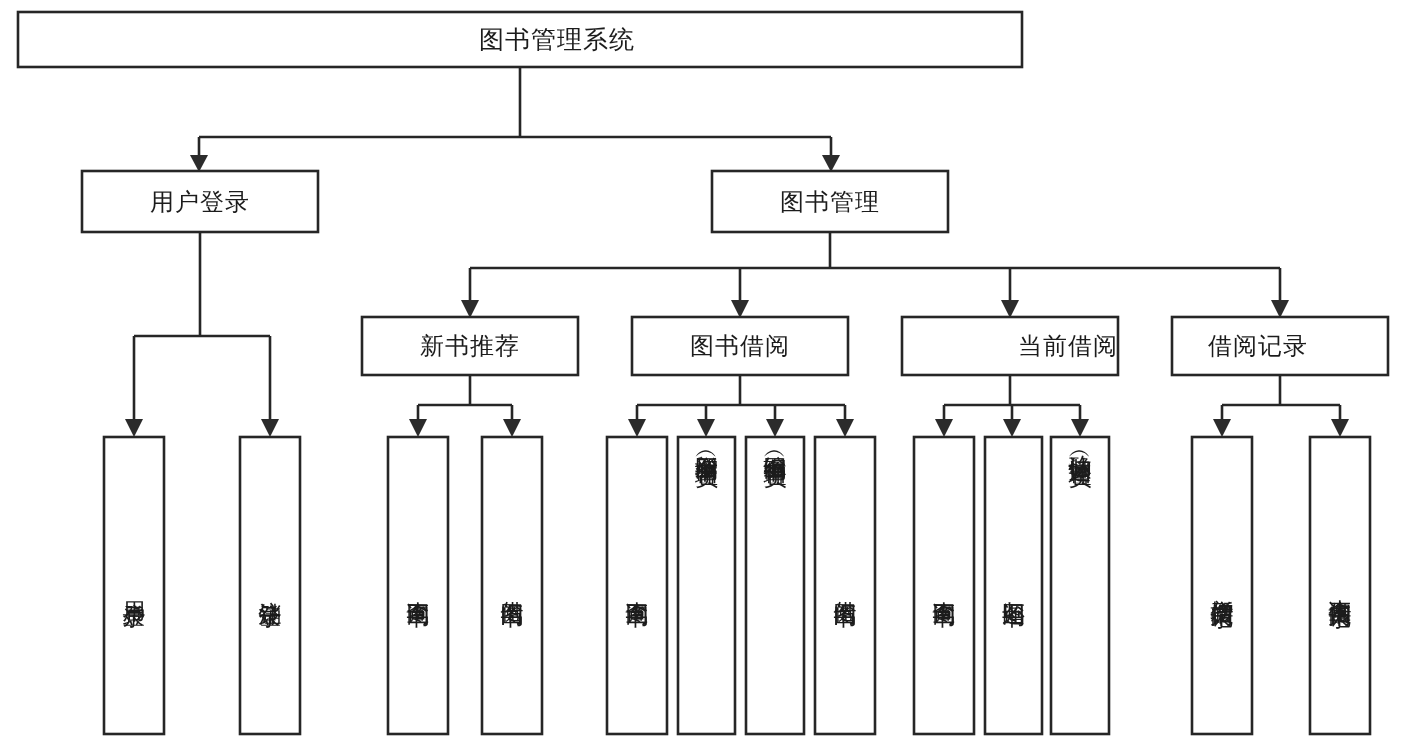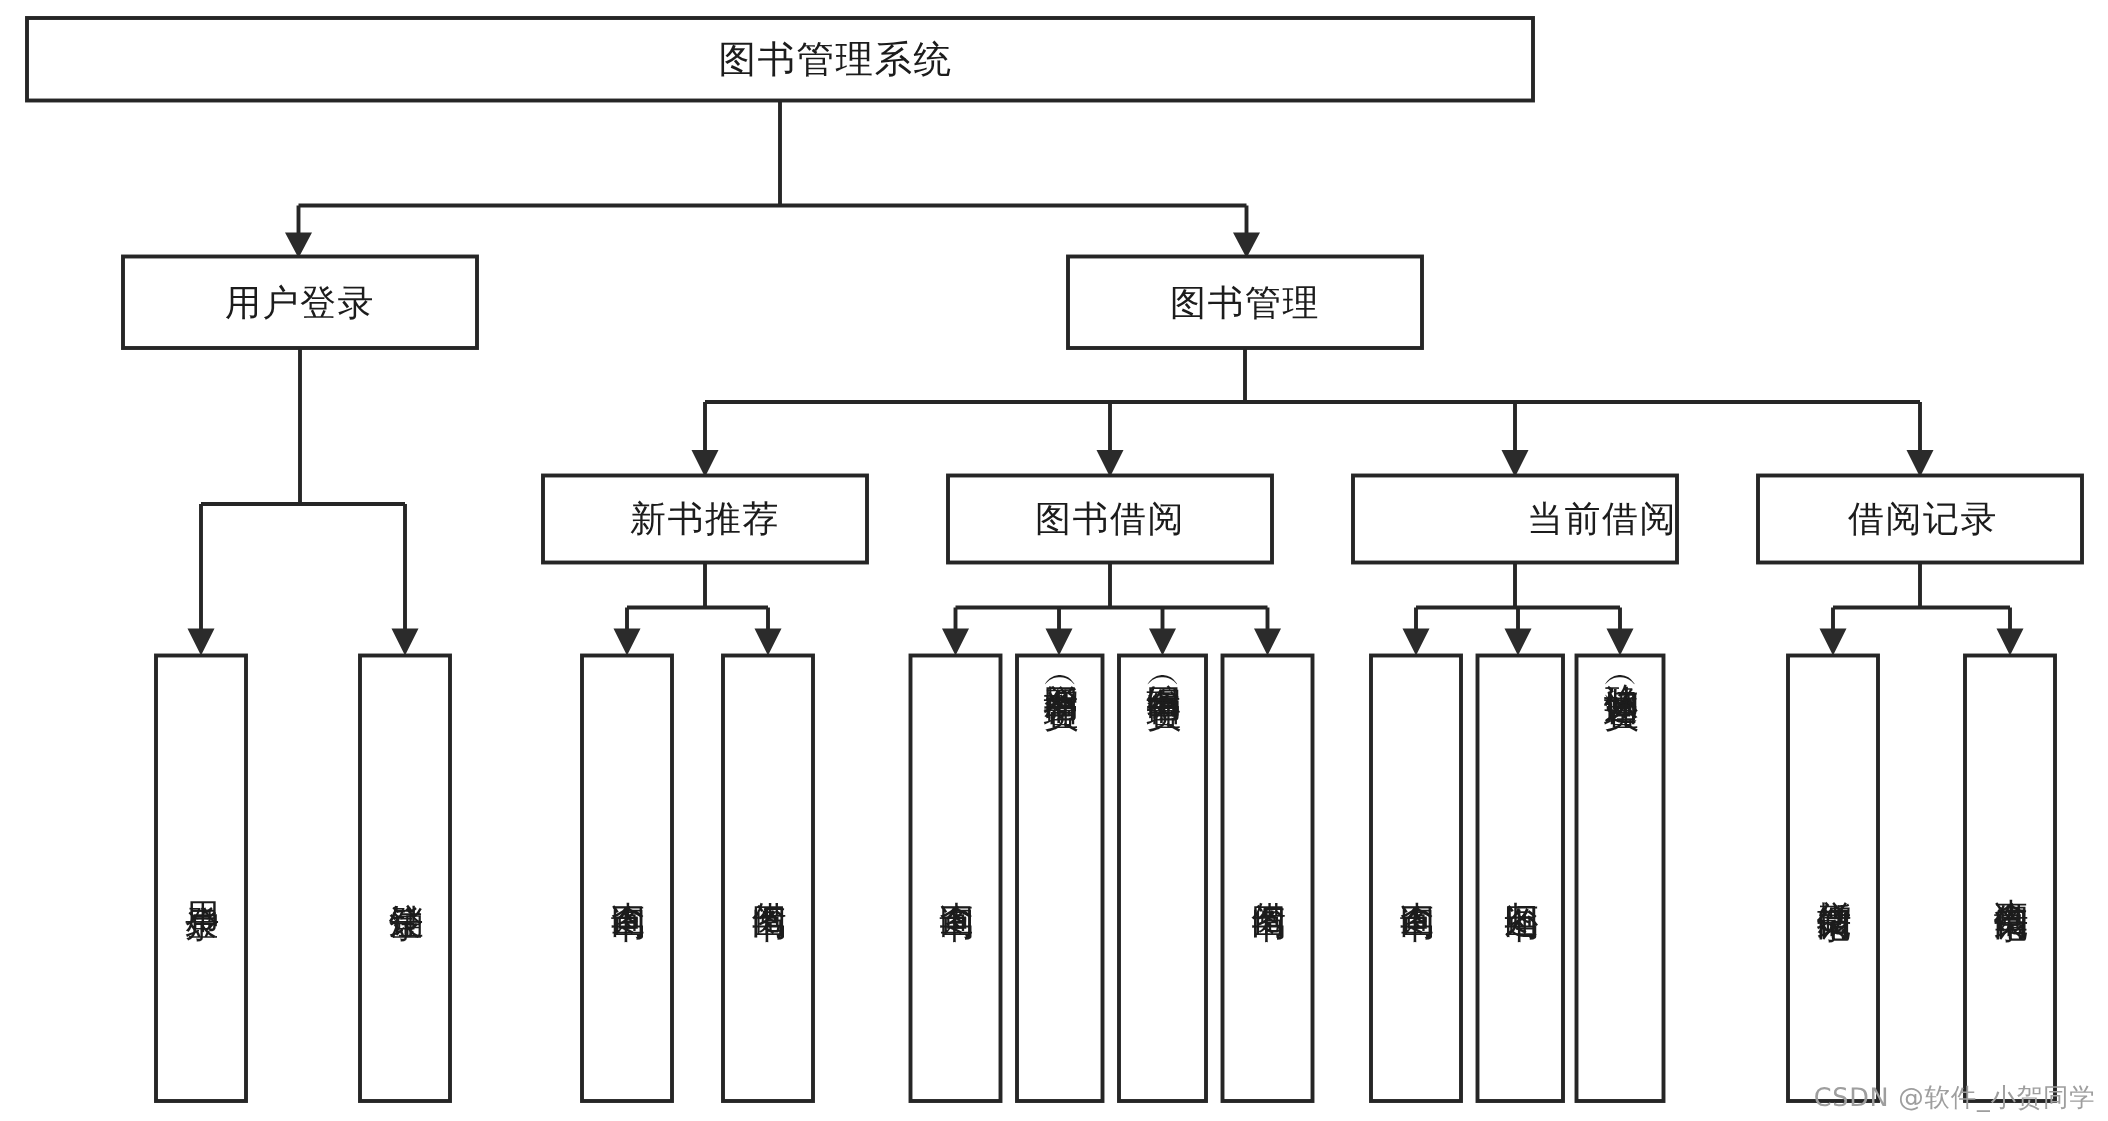--- a/index.html
+++ b/index.html
@@ -212,21 +212,21 @@
   </div>
 
   <div class="hlabel-wrap" style="left:632px; top:317px; width:216px; height:58px;">
     <span class="hlabel-text">图书借阅</span>
   </div>
 
   <div class="hlabel-wrap" style="left:902px; top:317px; width:216px; height:58px;justify-content:flex-end;">
     <span class="hlabel-text">当前借阅</span>
   </div>
 
-  <div class="hlabel-wrap" style="left:1116px; top:317px; width:216px; height:58px;justify-content:flex-end;">
+  <div class="hlabel-wrap" style="left:1150px; top:317px; width:216px; height:58px;">
     <span class="hlabel-text">借阅记录</span>
   </div>
 
   <div class="vlabel-wrap" style="left:104px; top:437px; width:60px; height:297px;">
     <span class="vlabel-text">用户登录</span>
   </div>
   <div class="vlabel-wrap" style="left:240px; top:437px; width:60px; height:297px;">
     <span class="vlabel-text">注销登录</span>
   </div>
   <div class="vlabel-wrap" style="left:388px; top:437px; width:60px; height:297px;">
@@ -256,15 +256,14 @@
   <div class="vlabel-wrap" style="left:1051px; top:437px; width:58px; height:297px; align-items:flex-start;">
     <span class="vlabel-text">确认归还（管理员）</span>
   </div>
   <div class="vlabel-wrap" style="left:1192px; top:437px; width:60px; height:297px;">
     <span class="vlabel-text">新增借阅记录</span>
   </div>
   <div class="vlabel-wrap" style="left:1310px; top:437px; width:60px; height:297px;">
     <span class="vlabel-text">查询借阅记录</span>
   </div>
 
-  <div id="watermark">CSDN @软件_小贺同学</div>
 
 </div>
 
 </body></html>

